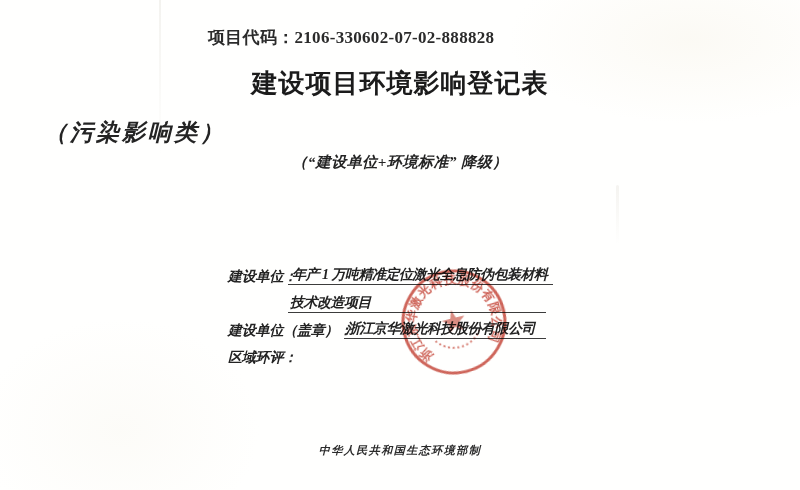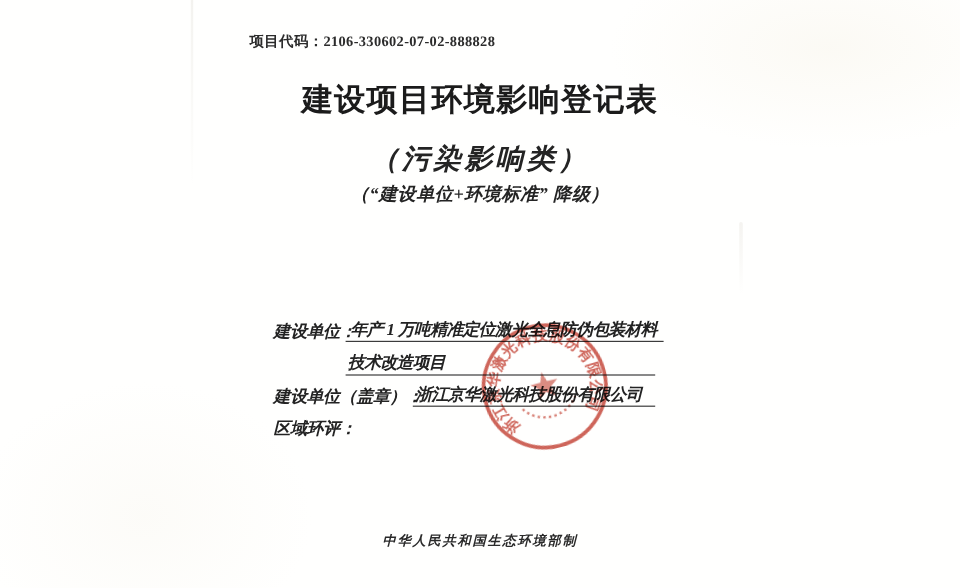--- a/index.html
+++ b/index.html
@@ -22,34 +22,34 @@
     position: absolute; left: 159px; top: 0; width: 2px; height: 155px;
     background: linear-gradient(to bottom, rgba(190,185,170,.18), rgba(190,185,170,0));
   }
   .smudge {
     position: absolute; left: 616px; top: 185px; width: 3px; height: 60px;
     background: linear-gradient(to bottom, rgba(170,160,140,.12), rgba(170,160,140,0));
     border-radius: 2px;
   }
   .project-code {
     position: absolute; left: 208px; top: 26px;
-    font-size: 12px; font-weight: bold; letter-spacing: .3px;
+    font-size: 17px; font-weight: bold; letter-spacing: .3px;
     color: #2b2b2b; white-space: nowrap;
   }
   .doc-title {
     position: absolute; left: 0; top: 66px; width: 800px;
     text-align: center;
     font-family: "Liberation Sans", sans-serif;
     font-size: 26px; font-weight: 800; letter-spacing: 1px;
     color: #1b1b1b;
   }
   .kaiti { font-family: "Liberation Serif", serif; font-style: italic; font-weight: 600; }
   .doc-subtitle {
     position: absolute; left: 0; top: 117px; width: 800px;
-    text-align: center; font-size: 23px; letter-spacing: 3px; color: #242424;
+    text-align: left; font-size: 23px; letter-spacing: 3px; color: #242424; padding-left: 44px;
   }
   .doc-subnote {
     position: absolute; left: 0; top: 153px; width: 800px;
     text-align: center; font-size: 15px; letter-spacing: .5px; color: #242424;
   }
   .form-area { position: absolute; inset: 0; z-index: 2; }
   .f-label {
     position: absolute; left: 228px;
     font-size: 14px; letter-spacing: -0.2px; color: #232323; white-space: nowrap;
   }

